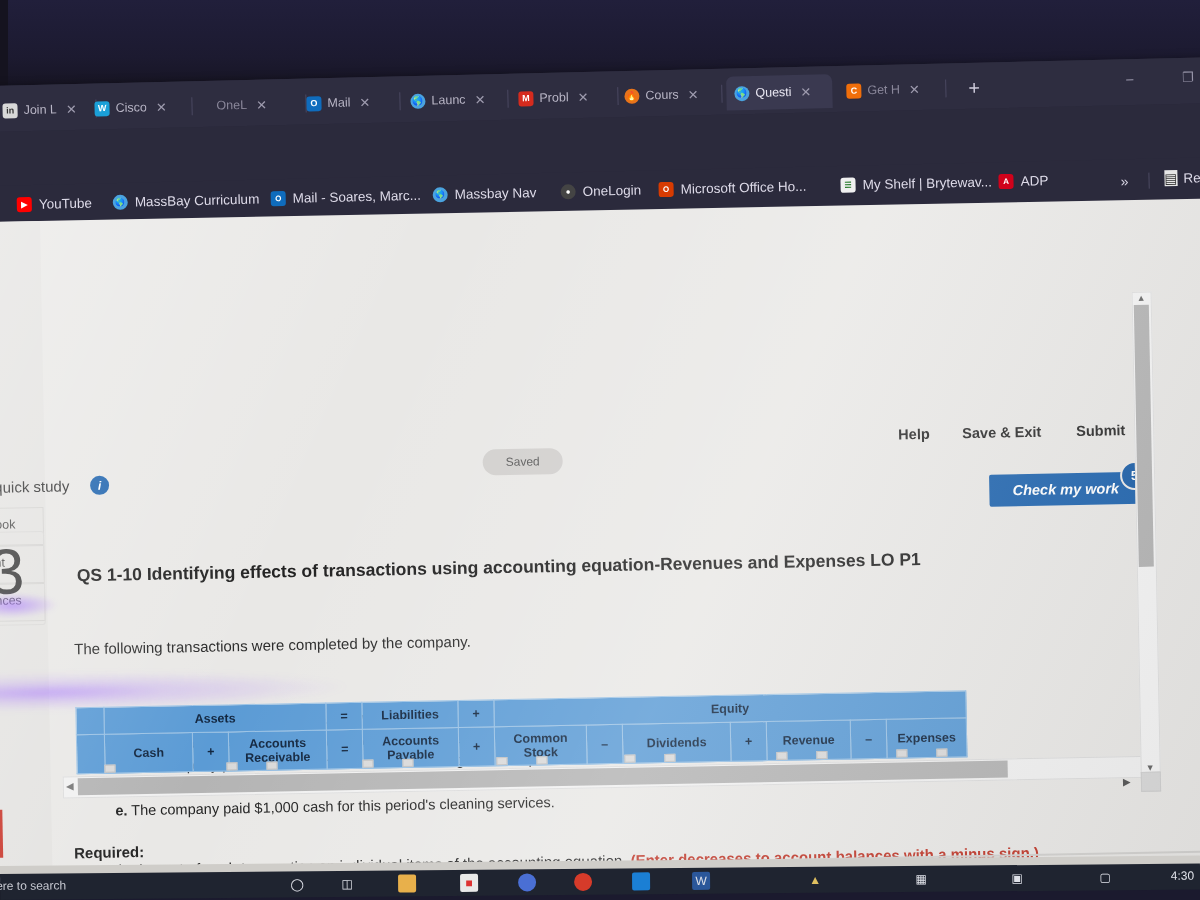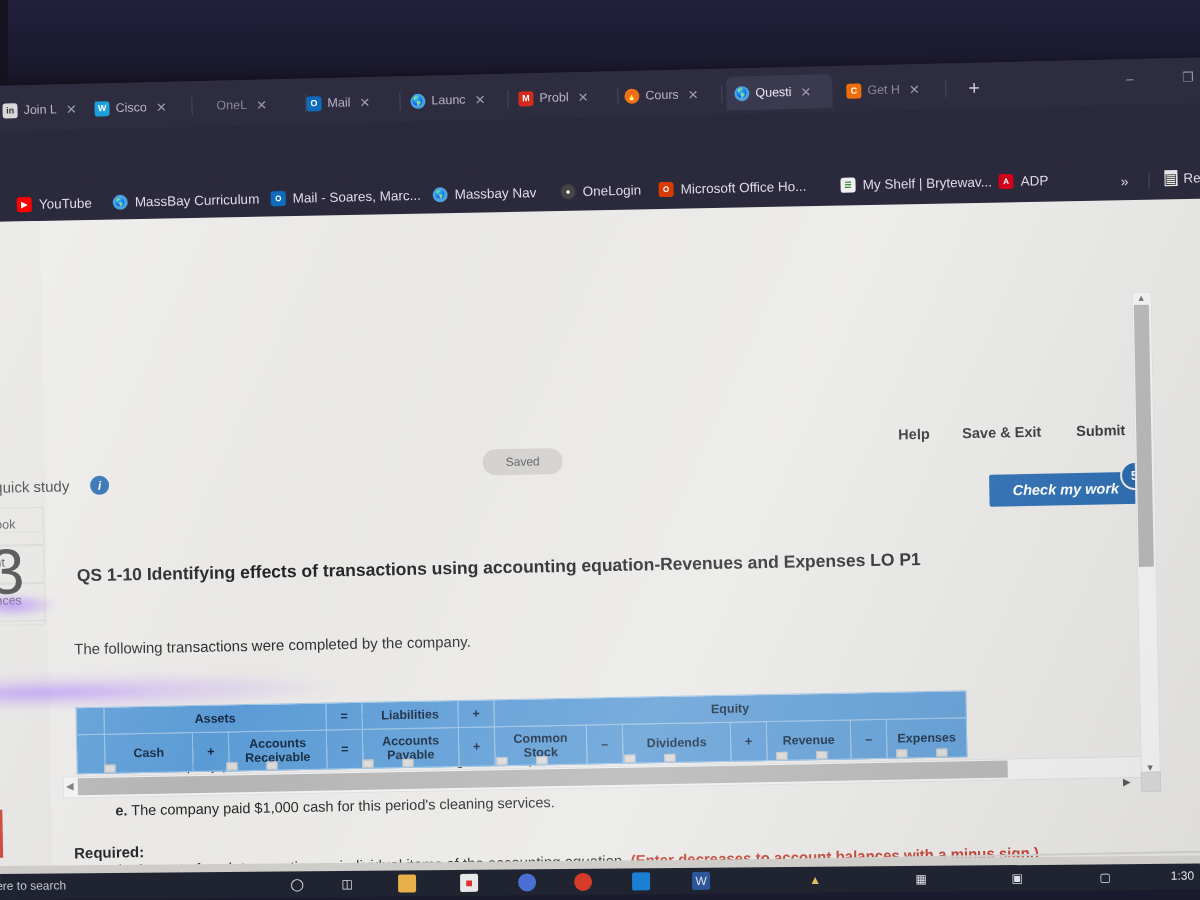--- a/index.html
+++ b/index.html
@@ -442,14 +442,14 @@
   <span class="tb-ico" style="left:398px;background:#e8b04b;border-radius:2px;"></span>
   <span class="tb-ico" style="left:460px;background:#e9e9e9;color:#d33;">■</span>
   <span class="tb-ico" style="left:518px;background:#4a6fd4;border-radius:50%;"></span>
   <span class="tb-ico" style="left:574px;background:#d63b2a;border-radius:50%;"></span>
   <span class="tb-ico" style="left:632px;background:#1b7fd4;"></span>
   <span class="tb-ico" style="left:692px;background:#2b579a;">W</span>
   <span class="tb-ico" style="left:806px;color:#e0c060;">▲</span>
   <span class="tb-ico" style="left:912px;color:#dfe1e8;">▦</span>
   <span class="tb-ico" style="left:1008px;color:#dfe1e8;">▣</span>
   <span class="tb-ico" style="left:1096px;color:#dfe1e8;">▢</span>
-  <span class="tb-clock">1:30</span>
+  <span class="tb-clock">4:30</span>
 </div>
 
 </body></html>

